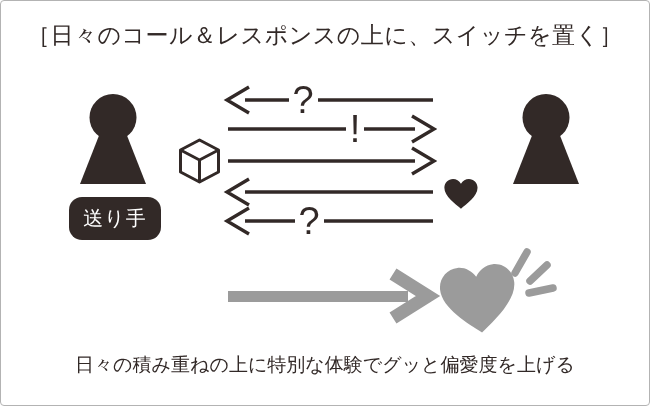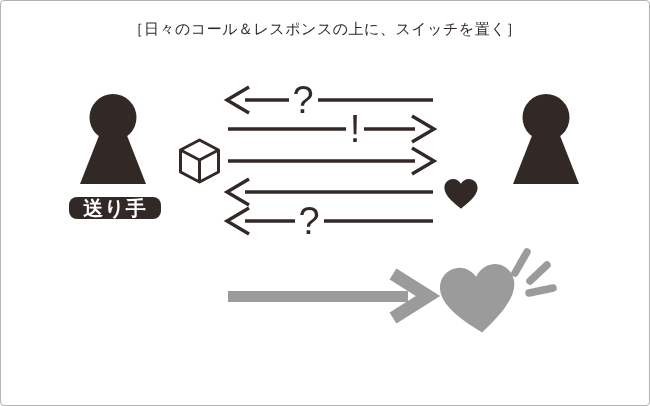--- a/index.html
+++ b/index.html
@@ -5,35 +5,35 @@
   html,body{margin:0;padding:0;background:#fff;}
   .frame{
     position:relative;width:650px;height:406px;box-sizing:border-box;
     background:var(--background,#ffffff);
     border:1px solid var(--frame_border,#b3b3b3);
     border-radius:4px;overflow:hidden;
     font-family:"Liberation Sans",sans-serif;color:var(--ink,#322927);
   }
   .title{
     position:absolute;top:19px;left:0;width:100%;text-align:center;
-    font-size:15px;font-weight:500;letter-spacing:.5px;white-space:nowrap;
+    font-size:23px;font-weight:500;letter-spacing:.5px;white-space:nowrap;
   }
   .caption{
     position:absolute;top:351px;left:0;width:100%;text-align:center;
     font-size:19px;font-weight:500;white-space:nowrap;
   }
   .person{position:absolute;top:93px;width:66px;height:90px;}
   .person-left{left:79px}
   .person-right{left:512px}
   .person circle,.person polygon{fill:var(--ink,#322927);}
   .tag{
-    position:absolute;top:196px;width:92px;height:22px;border-radius:8px;
+    position:absolute;top:196px;width:92px;height:43px;border-radius:13px;
     background:var(--ink,#322927);color:var(--label_text,#ffffff);
     display:flex;align-items:center;justify-content:center;
-    font-size:20px;font-weight:700;letter-spacing:1px;
+    font-size:20px;font-weight:400;letter-spacing:1px;
   }
   .tag-sender{left:68px}
   .tag-receiver{left:499px}
   .cube{position:absolute;left:176px;top:136px;width:45px;height:48px;}
   .cube path,.cube polygon{stroke:var(--ink,#322927);stroke-width:3;fill:none;stroke-linejoin:round;}
   .overlay{position:absolute;left:0;top:0;width:650px;height:406px;pointer-events:none;}
   .ink-line{stroke:var(--ink,#322927);stroke-width:3.4;fill:none;}
   .ink-head{stroke:var(--ink,#322927);stroke-width:3.4;fill:none;stroke-linejoin:miter;}
   .mark{
     fill:var(--ink,#322927);font-size:38px;text-anchor:middle;
@@ -110,14 +110,15 @@
     </g>
 
     <g>
       <path class="gray-fill" transform="translate(435,256) scale(3.55) rotate(-6 12 12)" d="M12 21.3 C8.6 18.6 1.5 13.4 1.5 8.1 C1.5 4.9 4 2.5 7 2.5 C9 2.5 10.9 3.7 12 5.5 C13.1 3.7 15 2.5 17 2.5 C20 2.5 22.5 4.9 22.5 8.1 C22.5 13.4 15.4 18.6 12 21.3 Z"></path>
       <line class="gray-spark" x1="514" y1="272" x2="526" y2="251"></line>
       <line class="gray-spark" x1="529" y1="280" x2="546" y2="264"></line>
       <line class="gray-spark" x1="528" y1="292" x2="552" y2="287"></line>
     </g>
   </svg>
 
+  <div class="caption">日々の積み重ねの上に特別な体験でグッと偏愛度を上げる</div>
 
 </div>
 
 </body></html>

